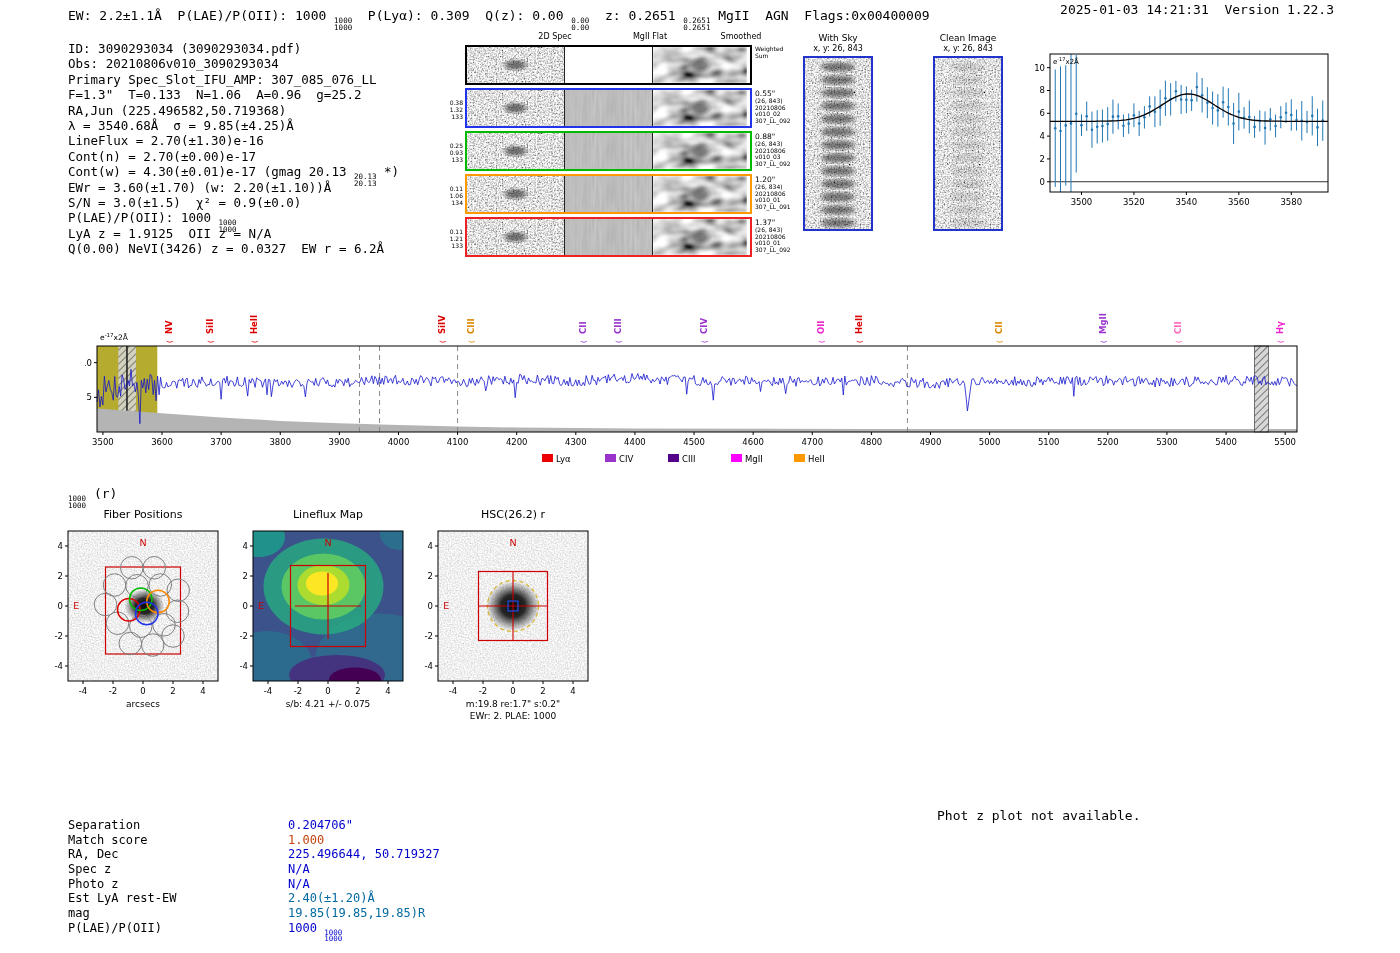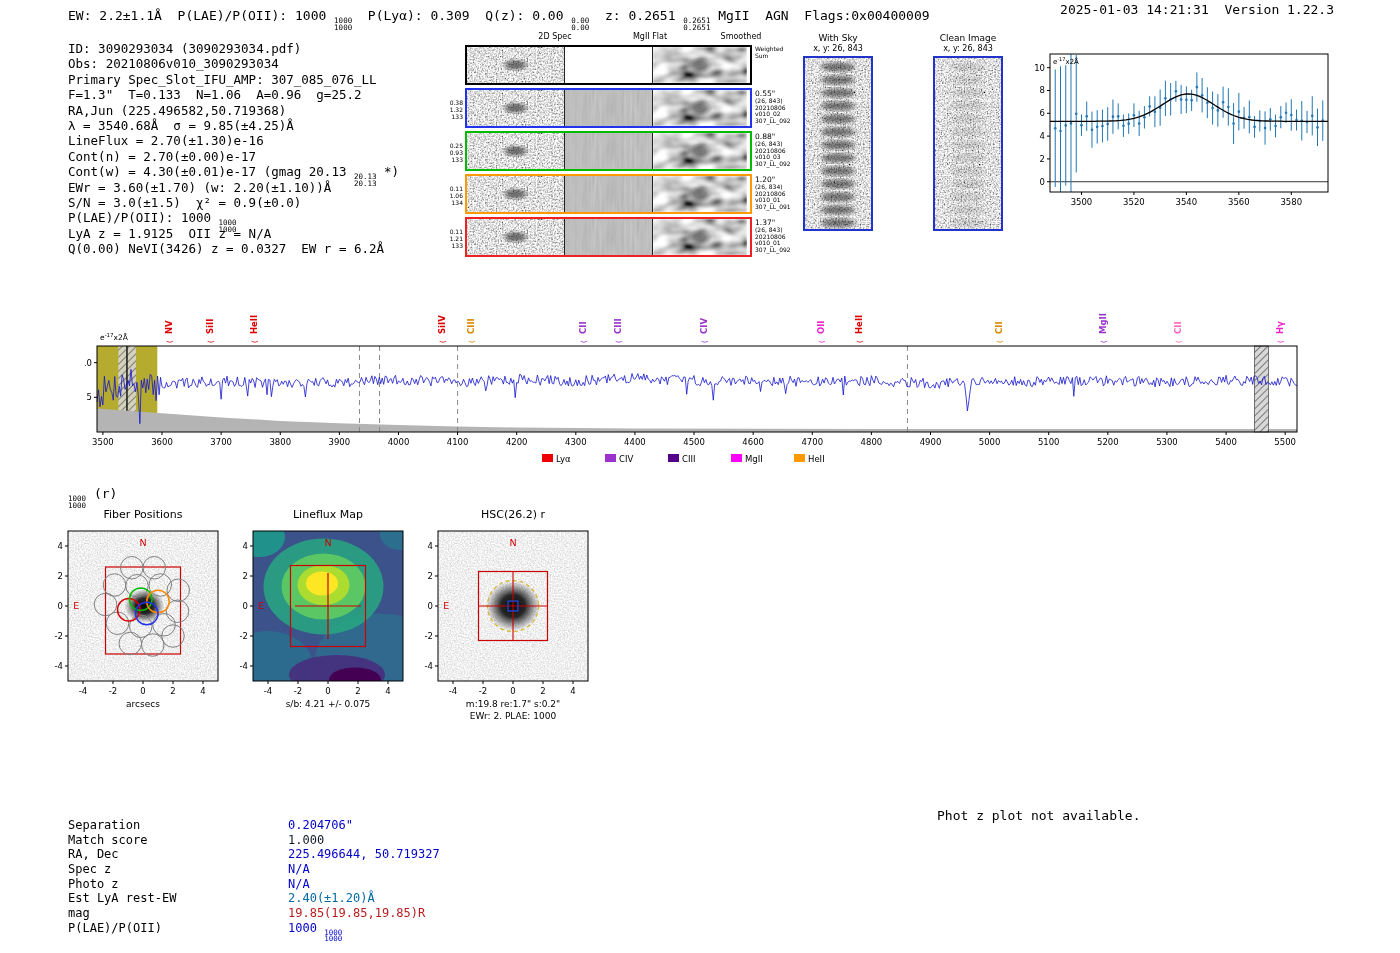--- a/index.html
+++ b/index.html
@@ -666,41 +666,41 @@
       </svg>
   </div>
 
   <div id="match-table">
       <div class="mt-row">
         <div class="mt-label">Separation</div>
         <div class="mt-value" style="color: rgb(0, 0, 204);">0.204706"</div>
       </div>
       <div class="mt-row">
         <div class="mt-label">Match score</div>
-        <div class="mt-value" style="color: #0f172a;">1.000</div>
+        <div class="mt-value" style="color: #c2410c;">1.000</div>
       </div>
       <div class="mt-row">
         <div class="mt-label">RA, Dec</div>
         <div class="mt-value" style="color: rgb(0, 0, 204);">225.496644, 50.719327</div>
       </div>
       <div class="mt-row">
         <div class="mt-label">Spec z</div>
         <div class="mt-value" style="color: rgb(0, 0, 204);">N/A</div>
       </div>
       <div class="mt-row">
         <div class="mt-label">Photo z</div>
         <div class="mt-value" style="color: rgb(0, 0, 204);">N/A</div>
       </div>
       <div class="mt-row">
         <div class="mt-label">Est LyA rest-EW</div>
         <div class="mt-value" style="color: #0369a1;">2.40(±1.20)Å</div>
       </div>
       <div class="mt-row">
         <div class="mt-label">mag</div>
-        <div class="mt-value" style="color: #b91c1c;">19.85(19.85,19.85)R</div>
+        <div class="mt-value" style="color: #0369a1;">19.85(19.85,19.85)R</div>
       </div>
       <div class="mt-row">
         <div class="mt-label">P(LAE)/P(OII)</div>
         <div class="mt-value" style="color: rgb(0, 0, 204);">1000 <span class="frac"><span>1000</span><span>1000</span></span></div>
       </div>
     </div>
   <div id="photz-note">Phot z plot not available.</div>
 </div>
 
 </body></html>

